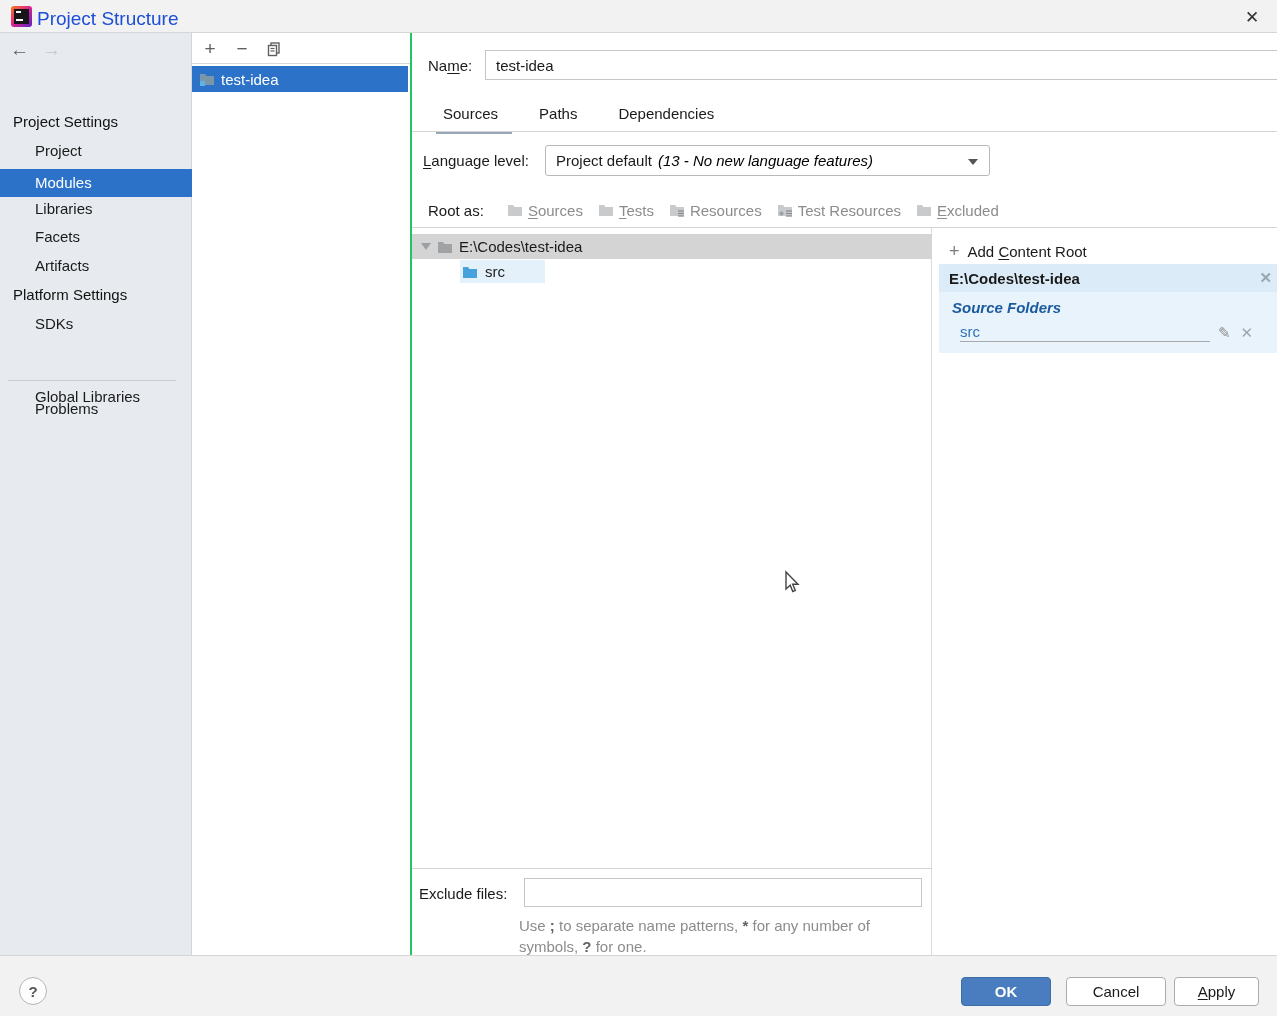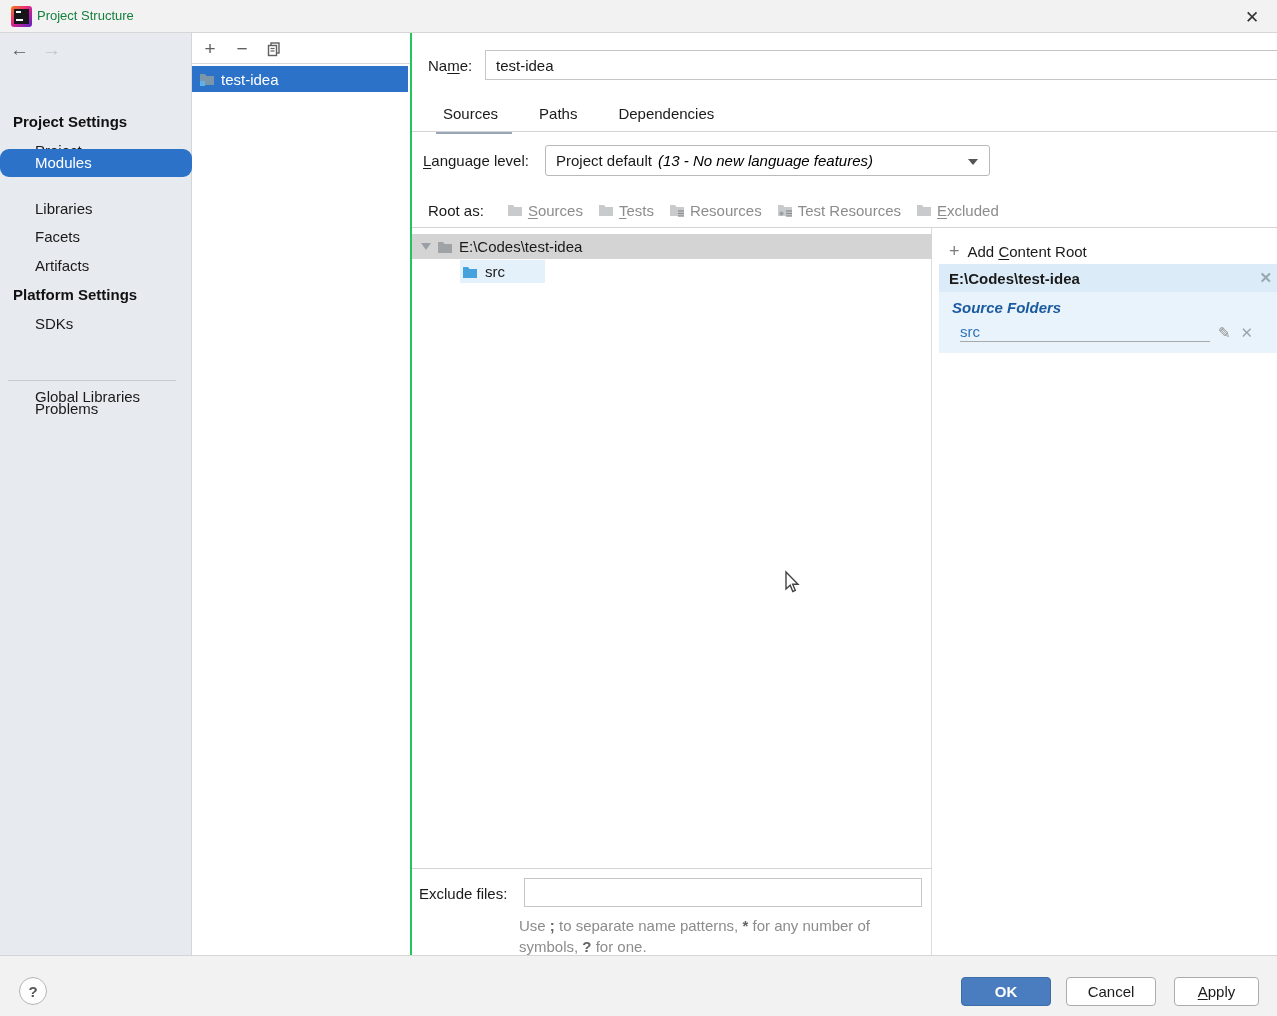--- a/index.html
+++ b/index.html
@@ -12,30 +12,30 @@
   .abs { position:absolute; }
   .mn { text-decoration:underline; text-underline-offset:2px; }
 
   
   .titlebar { left:0; top:0; width:1277px; height:33px; background:#f2f2f2; border-bottom:1px solid #d6d6d6; }
   .app-icon { left:11px; top:6px; width:21px; height:21px; border-radius:3px;
     background:linear-gradient(135deg,#f97a12 0%,#e32688 45%,#5a21c8 100%); }
   .app-icon .inner { position:absolute; left:3px; top:3px; width:15px; height:15px; background:#16161a; }
   .app-icon .bar1 { position:absolute; left:5px; top:5px; width:5px; height:2px; background:#fff; }
   .app-icon .bar2 { position:absolute; left:5px; top:13px; width:7px; height:2px; background:#fff; }
-  .win-title { left:37px; top:8px; font-size:13px; color:#15803d; }
+  .win-title { left:37px; top:8px; font-size:19px; color:#1d4ed8; }
   .win-close { left:1238px; top:4px; width:28px; height:26px; display:flex; align-items:center; justify-content:center;
     font-size:17px; color:#333; cursor:default; }
 
   
   .sidebar { left:0; top:33px; width:192px; height:922px; background:#e7ebef; border-right:1px solid #d2d6da; }
   .nav-arrow { top:6px; font-size:19px; }
   .nav-back { left:10px; color:#5c5c5c; }
   .nav-fwd  { left:42px; color:#c0c6cc; }
-  .sb-header { left:13px; font-weight:bold; font-size:15px; color:#111; }
+  .sb-header { left:13px; font-weight:normal; font-size:15px; color:#111; }
   .sb-item { left:0; width:192px; height:28px; line-height:28px; padding-left:35px; font-size:15px; color:#1a1a1a; }
   .sb-item.selected { background:#2b72c8; color:#fff; }
   .sb-divider { left:8px; width:168px; height:1px; background:#c9cdd1; }
 
   
   .modcol { left:192px; top:33px; width:218px; height:922px; background:#fff; }
   .modtoolbar { left:0; top:0; width:218px; height:31px; border-bottom:1px solid #d8d8d8; }
   .tool-btn { top:4px; width:24px; height:24px; display:flex; align-items:center; justify-content:center;
     font-size:19px; color:#606060; }
   .mod-row { left:0; top:33px; width:216px; height:26px; background:#2b72c8; color:#fff;
@@ -90,21 +90,21 @@
   .sf-pencil { margin-left:8px; color:#8c8c8c; font-size:15px; }
   .sf-close { margin-left:10px; color:#9aa6ae; font-size:15px; }
 
   
   .footer { left:0; top:955px; width:1277px; height:61px; background:#f2f2f2; border-top:1px solid #d5d5d5; }
   .help-btn { left:19px; top:21px; width:28px; height:28px; border-radius:50%; border:1px solid #b5b5b5; background:#fdfdfd;
     display:flex; align-items:center; justify-content:center; color:#555; font-weight:bold; font-size:15px; }
   .btn { top:21px; height:29px; border-radius:4px; font-family:"Liberation Sans",sans-serif; font-size:15px;
     display:flex; align-items:center; justify-content:center; }
   .btn-ok { left:961px; width:90px; background:#4a7dbf; border:1px solid #3d6ea8; color:#fff; font-weight:bold; }
-  .btn-cancel { left:1066px; width:90px; background:#fff; border:1px solid #acacac; color:#1a1a1a; }
+  .btn-cancel { left:1066px; width:100px; background:#fff; border:1px solid #acacac; color:#1a1a1a; }
   .btn-apply { left:1174px; width:85px; background:#fff; border:1px solid #acacac; color:#1a1a1a; }
 
   
   .icon16 { width:16px; height:14px; display:inline-block; flex:0 0 auto; }
   .cursor { left:783px; top:570px; pointer-events:none; }
 </style>
 </head>
 <body>
 
 <div class="abs titlebar">
@@ -116,21 +116,21 @@
   <div class="abs win-title">Project Structure</div>
   <div class="abs win-close">✕</div>
 </div>
 
 <div class="abs sidebar">
   <div class="abs nav-arrow nav-back">←</div>
   <div class="abs nav-arrow nav-fwd">→</div>
 
   <div class="abs sb-header" style="top:80px;">Project Settings</div>
   <div class="abs sb-item" style="top:104px;">Project</div>
-  <div class="abs sb-item selected" style="top:116px;border-radius:9px;">Modules</div>
+  <div class="abs sb-item selected" style="top:136px;">Modules</div>
   <div class="abs sb-item" style="top:162px;">Libraries</div>
   <div class="abs sb-item" style="top:190px;">Facets</div>
   <div class="abs sb-item" style="top:219px;">Artifacts</div>
 
   <div class="abs sb-header" style="top:253px;">Platform Settings</div>
   <div class="abs sb-item" style="top:277px;">SDKs</div>
   <div class="abs sb-item" style="top:306px;margin-top:44px;">Global Libraries</div>
 
   <div class="abs sb-divider" style="top:347px;"></div>
   <div class="abs sb-item" style="top:362px;">Problems</div>

